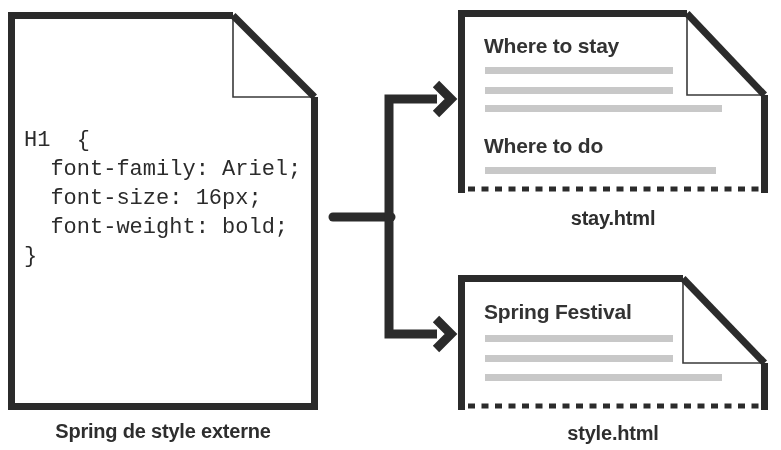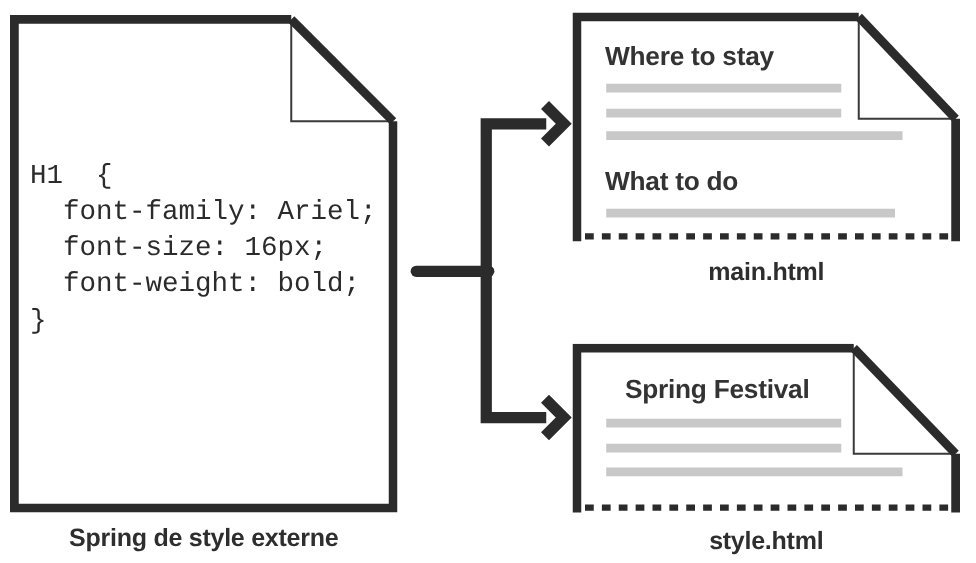--- a/index.html
+++ b/index.html
@@ -32,21 +32,21 @@
   .w237{width:237px;}
   .w231{width:231px;}
 
   .doc-main .h-top{top:24px;}
   .doc-main .b1{top:57px;}
   .doc-main .b2{top:77px;}
   .doc-main .b3{top:95px;}
   .doc-main .h-mid{top:124px;}
   .doc-main .b4{top:157px;}
 
-  .doc-events .h-top{top:25px;margin-left:16px;}
+  .doc-events .h-top{top:25px;}
   .doc-events .b1{top:60px;}
   .doc-events .b2{top:80px;}
   .doc-events .b3{top:99px;}
 
   .caption{
     position:absolute;width:310px;text-align:center;
     font-weight:bold;font-size:20px;color:#2e2e2e;letter-spacing:-0.2px;
   }
   .cap-css{left:8px;top:420px;}
   .cap-main{left:458px;top:207px;}
@@ -86,24 +86,24 @@
       <path class="thick" d="M229 3.5 H3.5 V183"></path>
       <path class="thick" d="M306.5 85 V183"></path>
       <path class="thin" d="M229 6 V85 H305"></path>
       <path class="thick" d="M229 3.5 L306.5 85"></path>
       <path class="dotted" d="M10 179 H301"></path>
     </svg>
     <div class="h1 h-top">Where to stay</div>
     <div class="bar b1 w188"></div>
     <div class="bar b2 w188"></div>
     <div class="bar b3 w237"></div>
-    <div class="h1 h-mid">What to do</div>
+    <div class="h1 h-mid">Where to do</div>
     <div class="bar b4 w231"></div>
   </div>
-  <div class="caption cap-main">main.html</div>
+  <div class="caption cap-main">stay.html</div>
 
   <div class="doc doc-events">
     <svg class="outline" width="310" height="140" viewBox="0 0 310 140" aria-hidden="true">
       <path class="thick" d="M225 3.5 H3.5 V135"></path>
       <path class="thick" d="M306.5 88 V135"></path>
       <path class="thin" d="M225 6 V88 H305"></path>
       <path class="thick" d="M225 3.5 L306.5 88"></path>
       <path class="dotted" d="M10 131 H301"></path>
     </svg>
     <div class="h1 h-top">Spring Festival</div>

